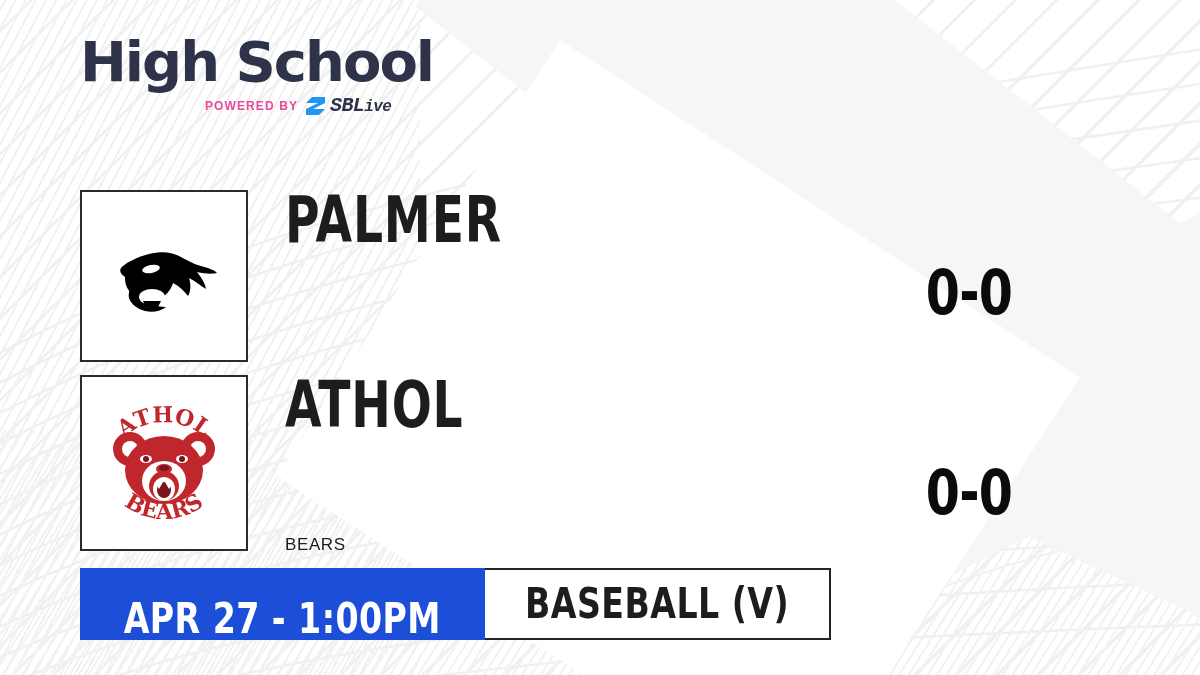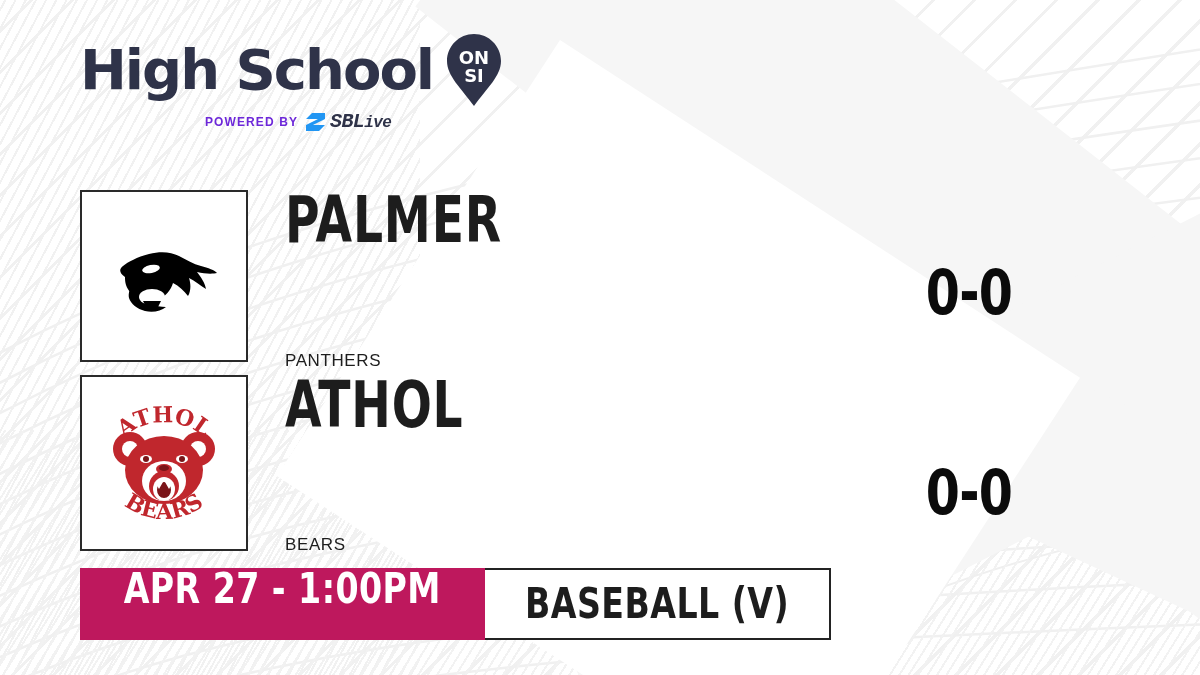--- a/index.html
+++ b/index.html
@@ -129,21 +129,21 @@
     align-items: center;
     gap: 7px;
     margin-top: 6px;
     margin-left: 125px;
   }
   .powered-by {
     font-family: "Liberation Sans", sans-serif;
     font-weight: bold;
     font-size: 12px;
     letter-spacing: 1.1px;
-    color: #6d28d9;
+    color: #ec4899;
   }
   .sblive {
     display: flex;
     align-items: center;
     gap: 3px;
   }
   .sblive-mark { display: block; }
   .sblive-text {
     font-family: Liberation Mono, monospace;
     font-weight: bold;
@@ -221,24 +221,24 @@
   
   .banner {
     position: absolute;
     left: 80px;
     top: 568px;
     display: flex;
     align-items: stretch;
     height: 72px;
   }
   .banner-date {
-    background: #be185d;
+    background: #1d4ed8;
     color: #ffffff;
     display: flex;
-    align-items: flex-start;
+    align-items: flex-end;
     padding: 0 22px;
   }
   .banner-sport {
     background: #ffffff;
     color: #1d1d1d;
     border: 2px solid #232323;
     border-left: none;
     display: flex;
     align-items: center;
     padding: 0 22px;
@@ -294,27 +294,20 @@
   <div class="bg-layer bg-pinstripes-bottom"></div>
 
   <div class="bg-band b1"></div>
   <div class="bg-band b2"></div>
   <div class="bg-band b3"></div>
   <div class="bg-wedge w1"></div>
 
   <div class="header">
     <div class="title-row">
       <div class="brand-title">High School</div>
-      <div class="pin">
-        <svg width="54" height="72" viewBox="0 0 54 72">
-          <path d="M27 0 C12.1 0 0 12.1 0 27 C0 42 14 54 27 72 C40 54 54 42 54 27 C54 12.1 41.9 0 27 0 Z" fill="#2f3349"></path>
-          <text x="27" y="30" text-anchor="middle" fill="#ffffff" font-family="DejaVu Sans, sans-serif" font-size="18" font-weight="bold">ON</text>
-          <text x="27" y="48" text-anchor="middle" fill="#ffffff" font-family="DejaVu Sans, sans-serif" font-size="18" font-weight="bold">SI</text>
-        </svg>
-      </div>
     </div>
 
     <div class="powered-row">
       <span class="powered-by">POWERED BY</span>
       <span class="sblive">
         <svg class="sblive-mark" width="22" height="20" viewBox="0 0 22 20">
           <path d="M20 1 L7 1 L1 7 L13 7 L1 13 L1 19 L14 19 L20 13 L8 13 L20 7 Z" fill="#2196f3"></path>
         </svg>
         <span class="sblive-text"><span>SBL</span><span class="lower">ive</span></span>
       </span>
@@ -332,21 +325,20 @@
           <path d="M24 52 C21 55 19 60 20 65 C22 71 28 76 36 78 C44 80 52 78 57 74
                    C52 74 46 73 42 70 C38 67 36 63 35 58 C31 57 27 55 24 52 Z"></path>
         </g>
         <ellipse cx="42" cy="36" rx="9" ry="4" fill="#ffffff" transform="rotate(-12 42 36)"></ellipse>
         <ellipse cx="43" cy="64" rx="13" ry="8" fill="#ffffff"></ellipse>
         <path d="M34 68 L52 68 L49 74 L37 74 Z" fill="#000000"></path>
       </svg>
     </div>
     <div class="team-text">
       <div class="team-name">PALMER</div>
-      <div class="team-mascot">PANTHERS</div>
     </div>
   </div>
 
   <div class="record record-home">0-0</div>
 
   <div class="team team-away">
     <div class="logo-box">
       <svg width="140" height="140" viewBox="0 0 140 140">
         <defs>
           <path id="arcTop" d="M 16 66 A 56 50 0 0 1 124 66"></path>

